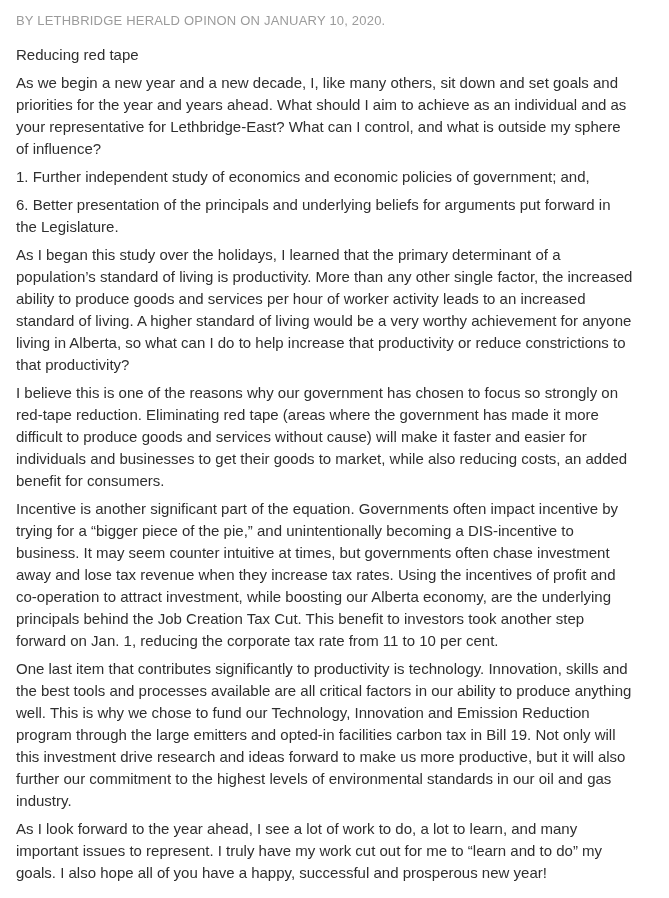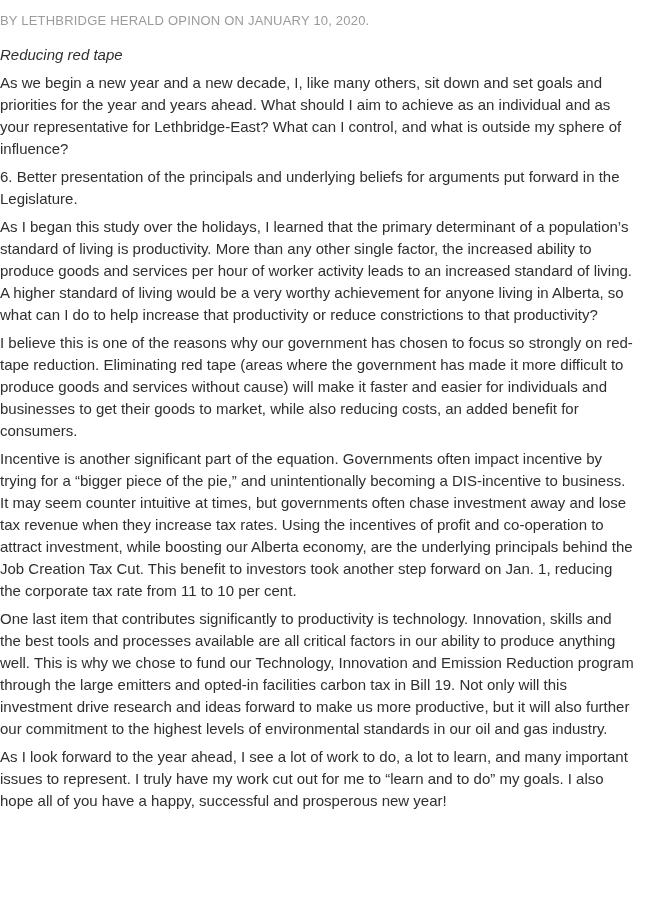--- a/index.html
+++ b/index.html
@@ -9,52 +9,52 @@
   }
   * { margin: 0; padding: 0; box-sizing: border-box; }
   html, body {
     background: var(--bg);
     font-family: "Liberation Sans", "DejaVu Sans", sans-serif;
   }
   .page {
     width: 647px;
     height: 898px;
     background: var(--bg);
-    padding: 12px 12px 0 0;
+    padding: 12px 12px 0 16px;
     overflow: hidden;
   }
   .byline {
     font-size: 13px;
     letter-spacing: 0.2px;
     color: var(--byline-color);
     margin-bottom: 14px;
     line-height: 18px;
   }
   .article p {
     font-size: 15px;
     line-height: 22px;
     color: var(--body-color);
     margin-bottom: 6px;
     max-width: 652px;
   }
   .headline-line {
     margin-bottom: 6px;
-    font-style: italic;
   }
 </style>
 </head>
 <body>
 
 <div class="page">
   <div class="byline">BY LETHBRIDGE HERALD OPINON ON JANUARY 10, 2020.</div>
 
   <div class="article">
     <p class="headline-line">Reducing red tape</p>
 
     <p>As we begin a new year and a new decade, I, like many others, sit down and set goals and priorities for the year and years ahead. What should I aim to achieve as an individual and as your representative for Lethbridge-East? What can I control, and what is outside my sphere of influence?</p>
+    <p>1. Further independent study of economics and economic policies of government; and,</p>
     <p>6. Better presentation of the principals and underlying beliefs for arguments put forward in the Legislature.</p>
     <p>As I began this study over the holidays, I learned that the primary determinant of a population’s standard of living is productivity. More than any other single factor, the increased ability to produce goods and services per hour of worker activity leads to an increased standard of living. A higher standard of living would be a very worthy achievement for anyone living in Alberta, so what can I do to help increase that productivity or reduce constrictions to that productivity?</p>
     <p>I believe this is one of the reasons why our government has chosen to focus so strongly on red-tape reduction. Eliminating red tape (areas where the government has made it more difficult to produce goods and services without cause) will make it faster and easier for individuals and businesses to get their goods to market, while also reducing costs, an added benefit for consumers.</p>
     <p>Incentive is another significant part of the equation. Governments often impact incentive by trying for a “bigger piece of the pie,” and unintentionally becoming a DIS-incentive to business. It may seem counter intuitive at times, but governments often chase investment away and lose tax revenue when they increase tax rates. Using the incentives of profit and co-operation to attract investment, while boosting our Alberta economy, are the underlying principals behind the Job Creation Tax Cut. This benefit to investors took another step forward on Jan. 1, reducing the corporate tax rate from 11 to 10 per cent.</p>
     <p>One last item that contributes significantly to productivity is technology. Innovation, skills and the best tools and processes available are all critical factors in our ability to produce anything well. This is why we chose to fund our Technology, Innovation and Emission Reduction program through the large emitters and opted-in facilities carbon tax in Bill 19. Not only will this investment drive research and ideas forward to make us more productive, but it will also further our commitment to the highest levels of environmental standards in our oil and gas industry.</p>
     <p>As I look forward to the year ahead, I see a lot of work to do, a lot to learn, and many important issues to represent. I truly have my work cut out for me to “learn and to do” my goals. I also hope all of you have a happy, successful and prosperous new year!</p>
 
   </div>
 </div>
 

